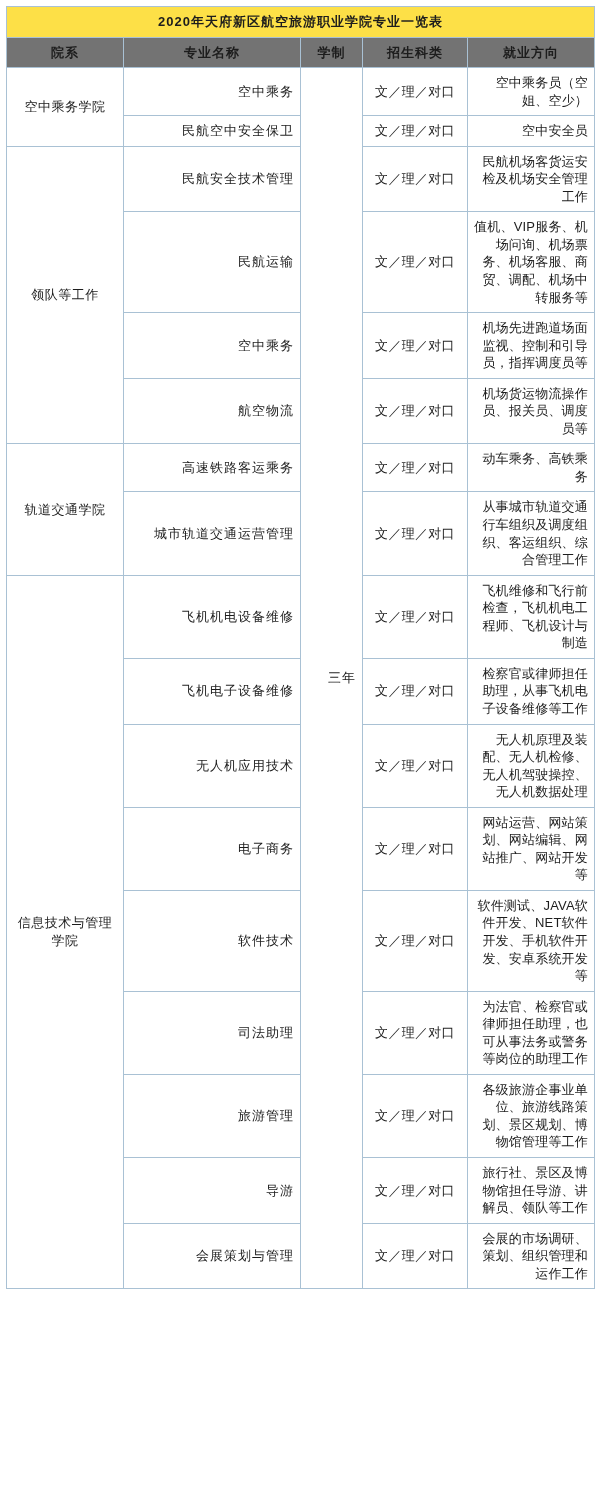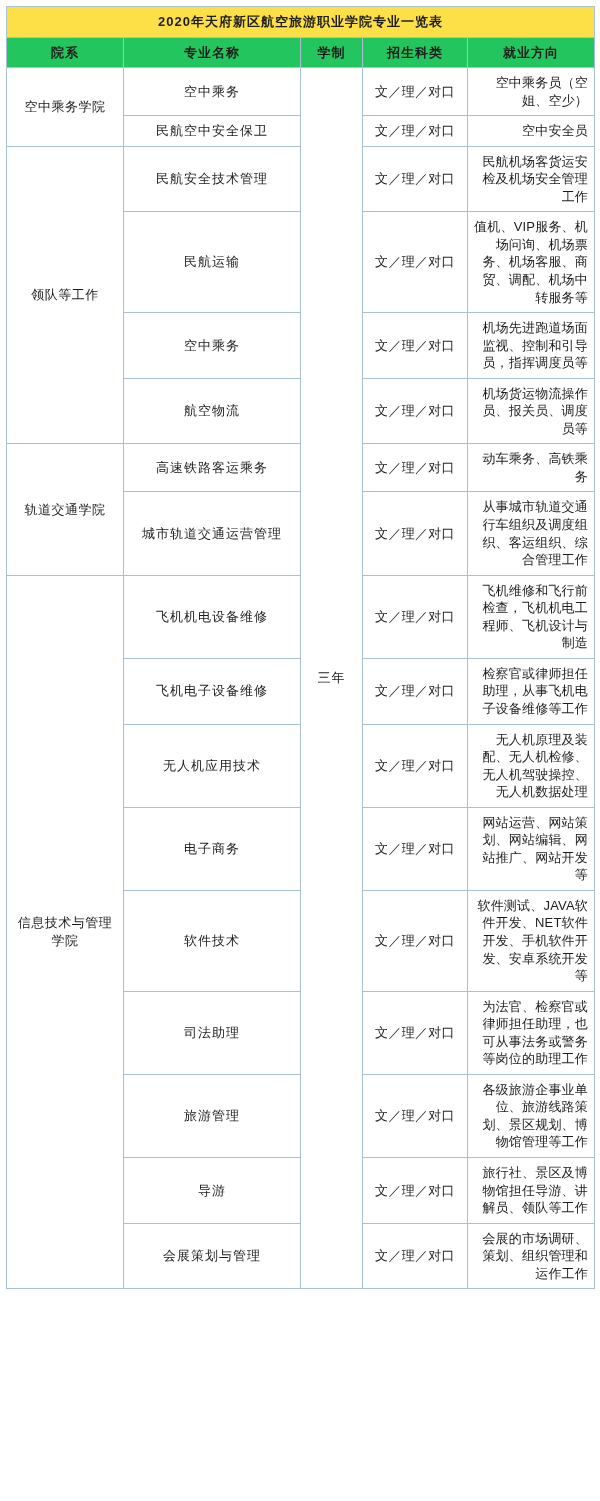--- a/index.html
+++ b/index.html
@@ -35,44 +35,44 @@
     background: #fde047;
     text-align: center;
     font-size: 17px;
     font-weight: bold;
     letter-spacing: 1px;
     color: #16232e;
     padding: 11px 4px 12px 4px;
     border: 1px solid #a9c1d4;
   }
   .head-cell {
-    background: #22c55e;
+    background: #737373;
     text-align: center;
     font-weight: bold;
     font-size: 14.5px;
     color: #16232e;
     padding: 9px 4px;
     letter-spacing: 1px;
     margin-top: 12px;
   }
   .dept-cell {
     text-align: center;
     font-size: 13px;
     letter-spacing: 0.5px;
     padding: 6px 3px;
     margin-left: 20px;
   }
   .major-cell {
-    text-align: center;
+    text-align: right;
     font-size: 14.5px;
     letter-spacing: 1px;
     padding: 8px 4px;
   }
   .years-cell {
-    text-align: center;
+    text-align: right;
     font-size: 14.5px;
     letter-spacing: 1px;
   }
   .category-cell {
     text-align: center;
     font-size: 12.5px;
     letter-spacing: 0.3px;
     white-space: nowrap;
     border-radius: 22px;
   }

